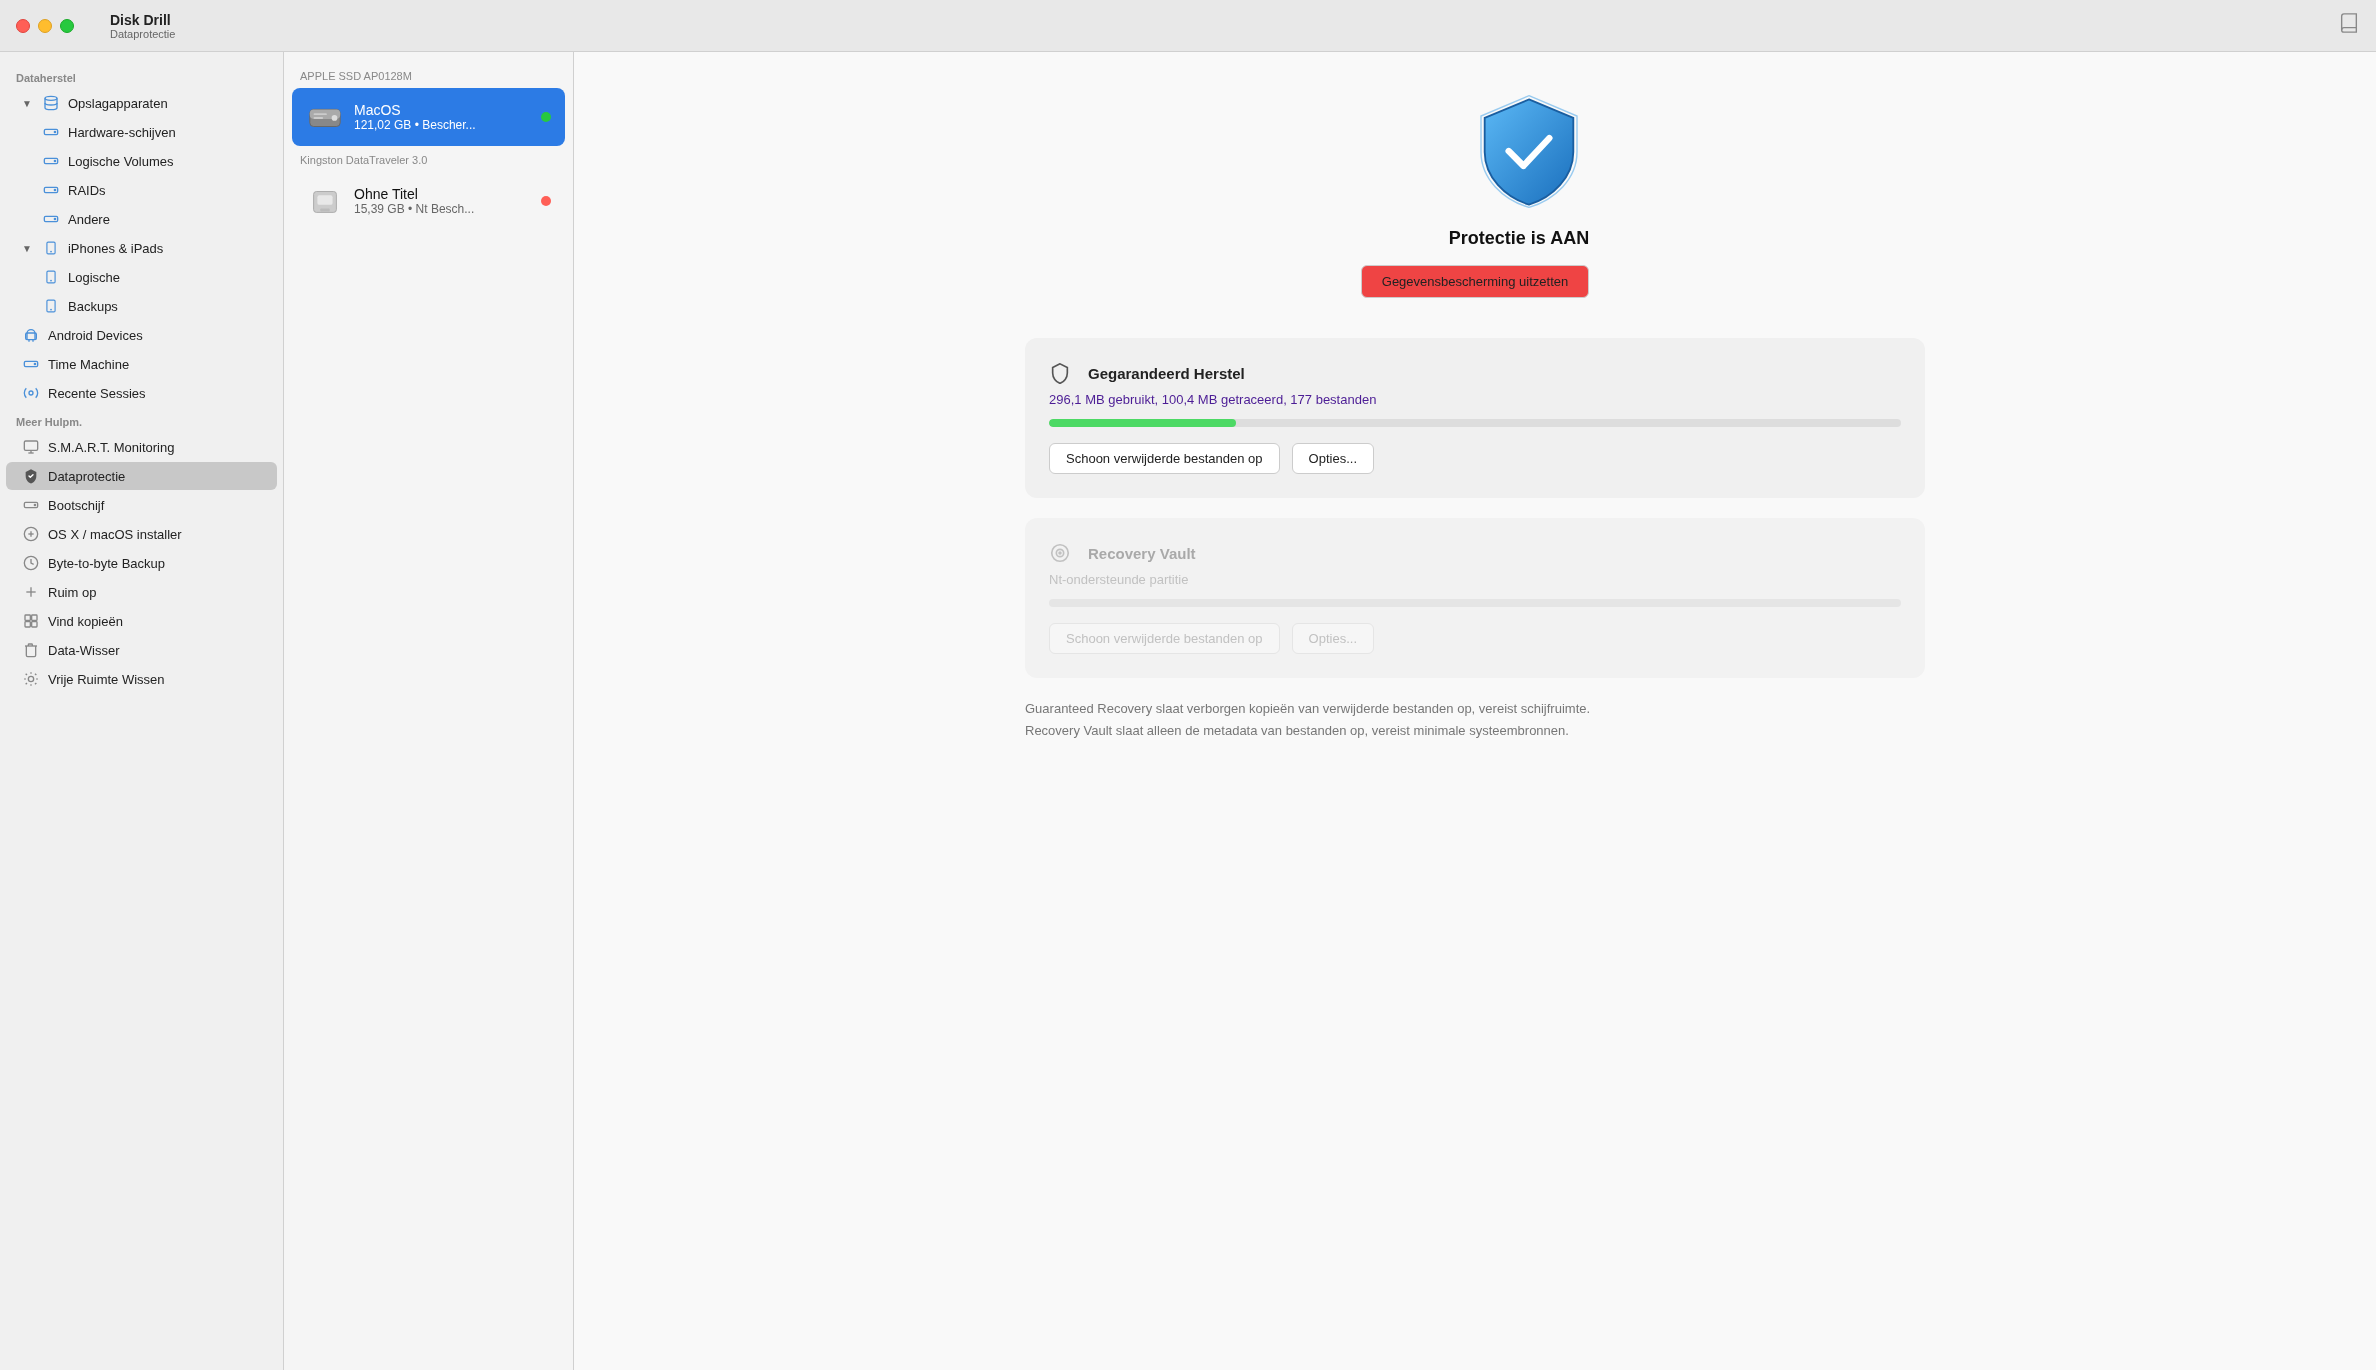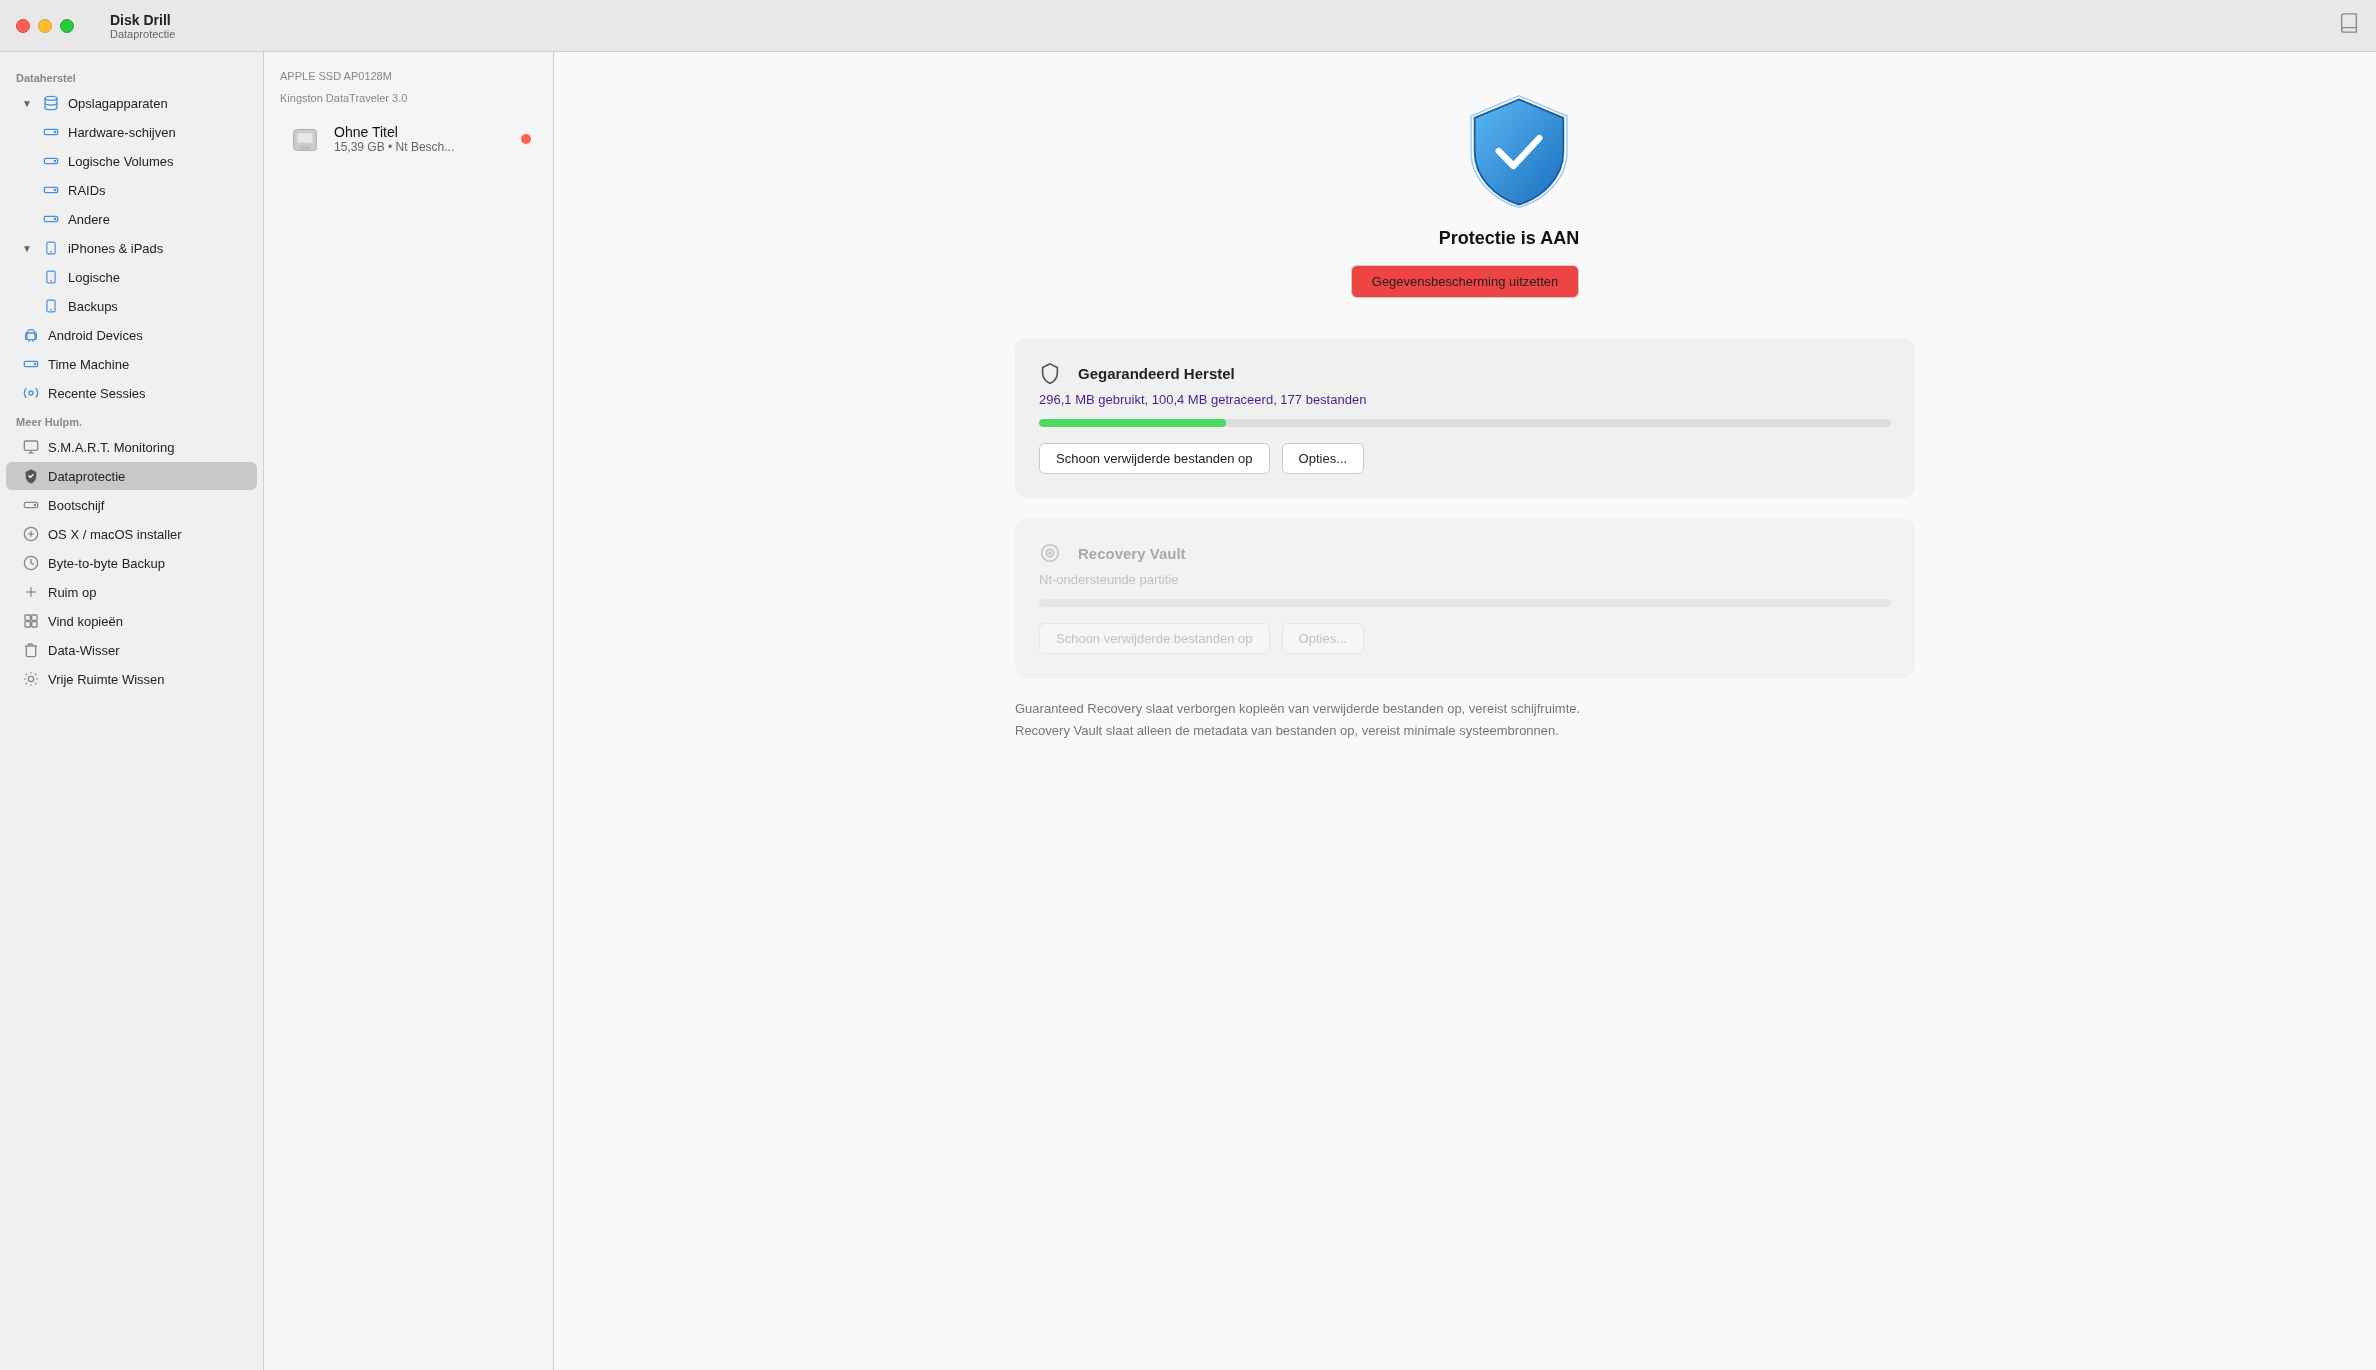--- a/index.html
+++ b/index.html
@@ -60,21 +60,21 @@
 
     
     .main-layout {
       display: flex;
       flex: 1;
       overflow: hidden;
     }
 
     
     .sidebar {
-      width: 264px;
+      width: 284px;
       background: #f0f0f0;
       border-right: 1px solid #d0d0d0;
       overflow-y: auto;
       padding: 12px 0;
       flex-shrink: 0;
     }
 
     .sidebar-section-label {
       font-size: 11px;
       font-weight: 600;
@@ -566,20 +566,35 @@
       </span>
       <span>Vrije Ruimte Wissen</span>
     </div>
   </div>
 
   <div class="content-area">
 
     <div class="device-panel">
       <div class="device-group-label">APPLE SSD AP0128M</div>
 
+      <div class="device-item selected">
+
+        <svg class="hdd-icon-svg" viewBox="0 0 40 40">
+          <rect x="4" y="12" width="32" height="18" rx="4" fill="#888" stroke="#666" stroke-width="1"></rect>
+          <rect x="4" y="12" width="32" height="10" rx="4" fill="#aaa"></rect>
+          <circle cx="30" cy="21" r="3" fill="#ddd"></circle>
+          <rect x="8" y="16" width="14" height="2" rx="1" fill="#ccc"></rect>
+          <rect x="8" y="20" width="10" height="2" rx="1" fill="#ccc"></rect>
+        </svg>
+        <div class="device-text">
+          <div class="device-name">MacOS</div>
+          <div class="device-info">121,02 GB • Bescher...</div>
+        </div>
+        <div class="status-dot green"></div>
+      </div>
 
       <div class="device-group-label">Kingston DataTraveler 3.0</div>
 
       <div class="device-item">
 
         <svg class="usb-icon-svg" viewBox="0 0 40 40">
           <rect x="8" y="10" width="24" height="22" rx="3" fill="#ccc" stroke="#aaa" stroke-width="1"></rect>
           <rect x="12" y="14" width="16" height="10" rx="2" fill="#e8e8e8"></rect>
           <rect x="15" y="28" width="10" height="3" rx="1" fill="#bbb"></rect>
         </svg>

